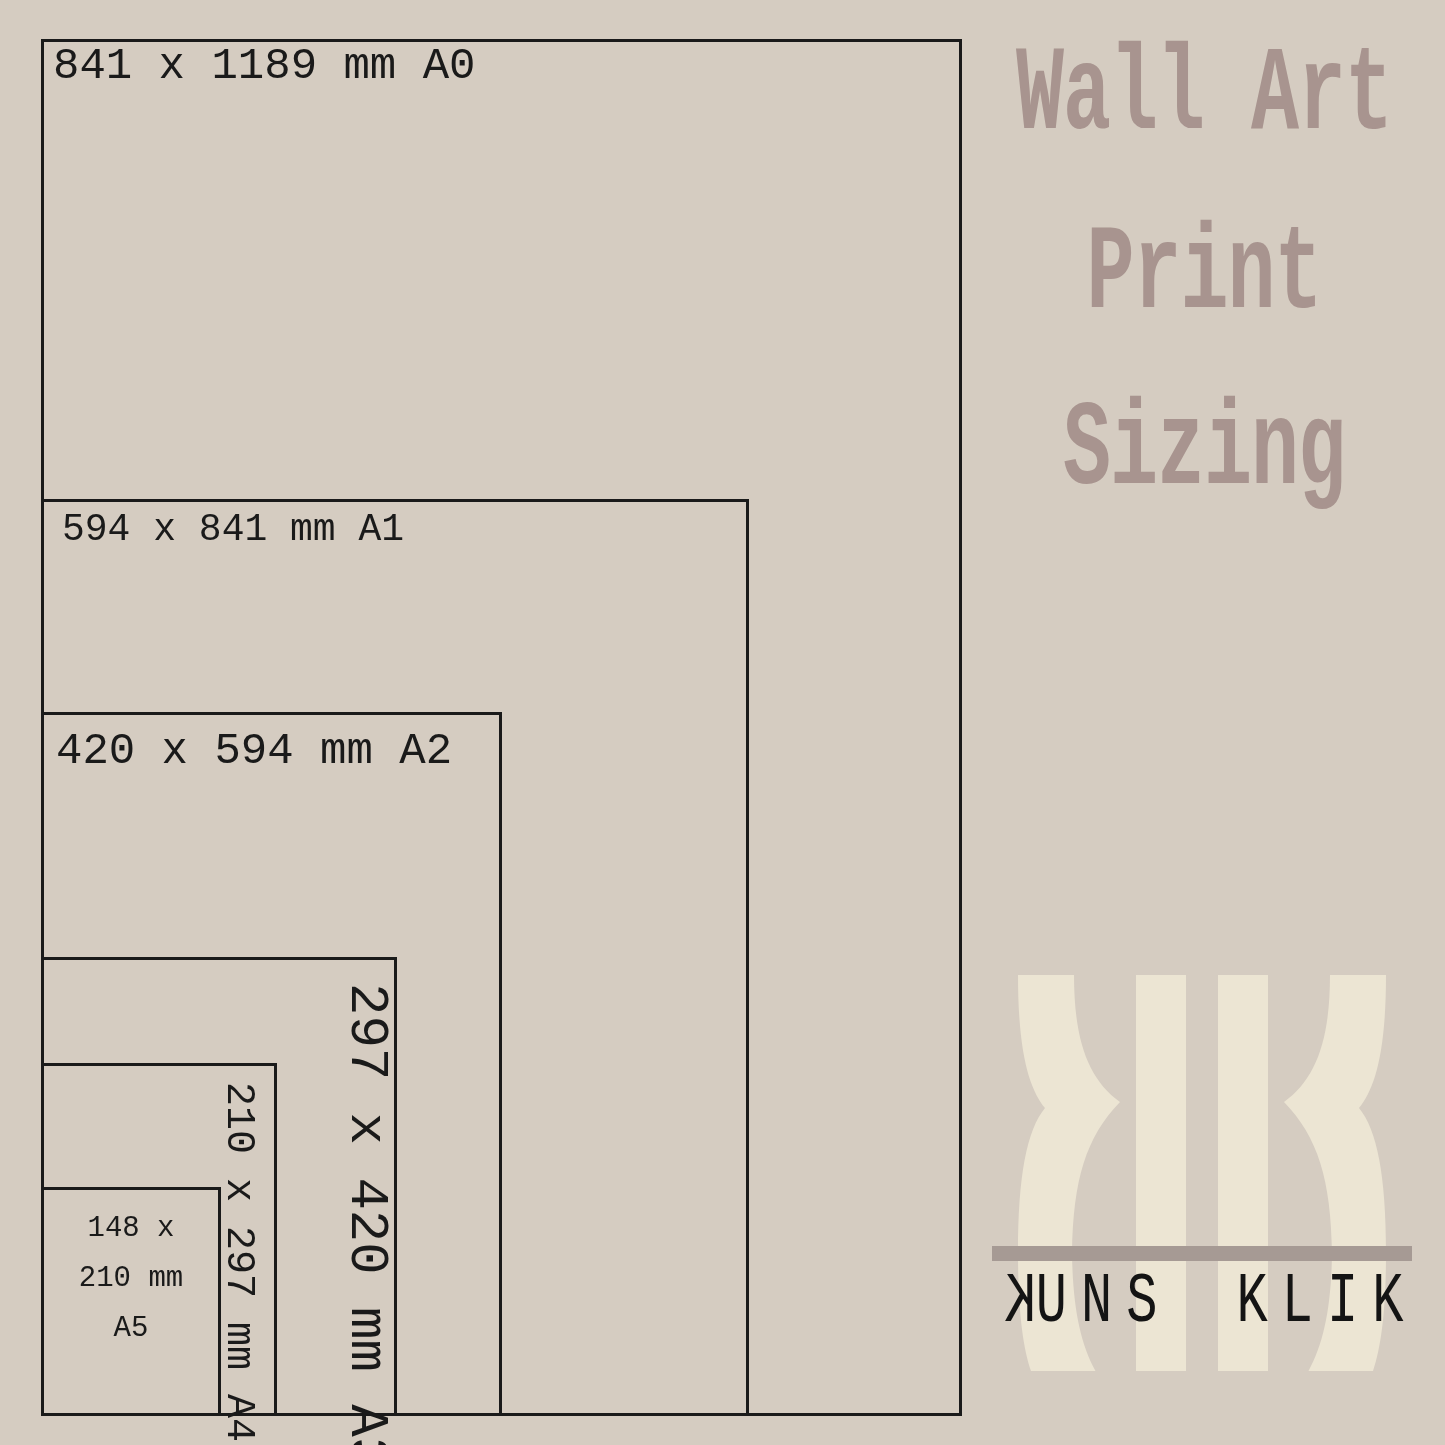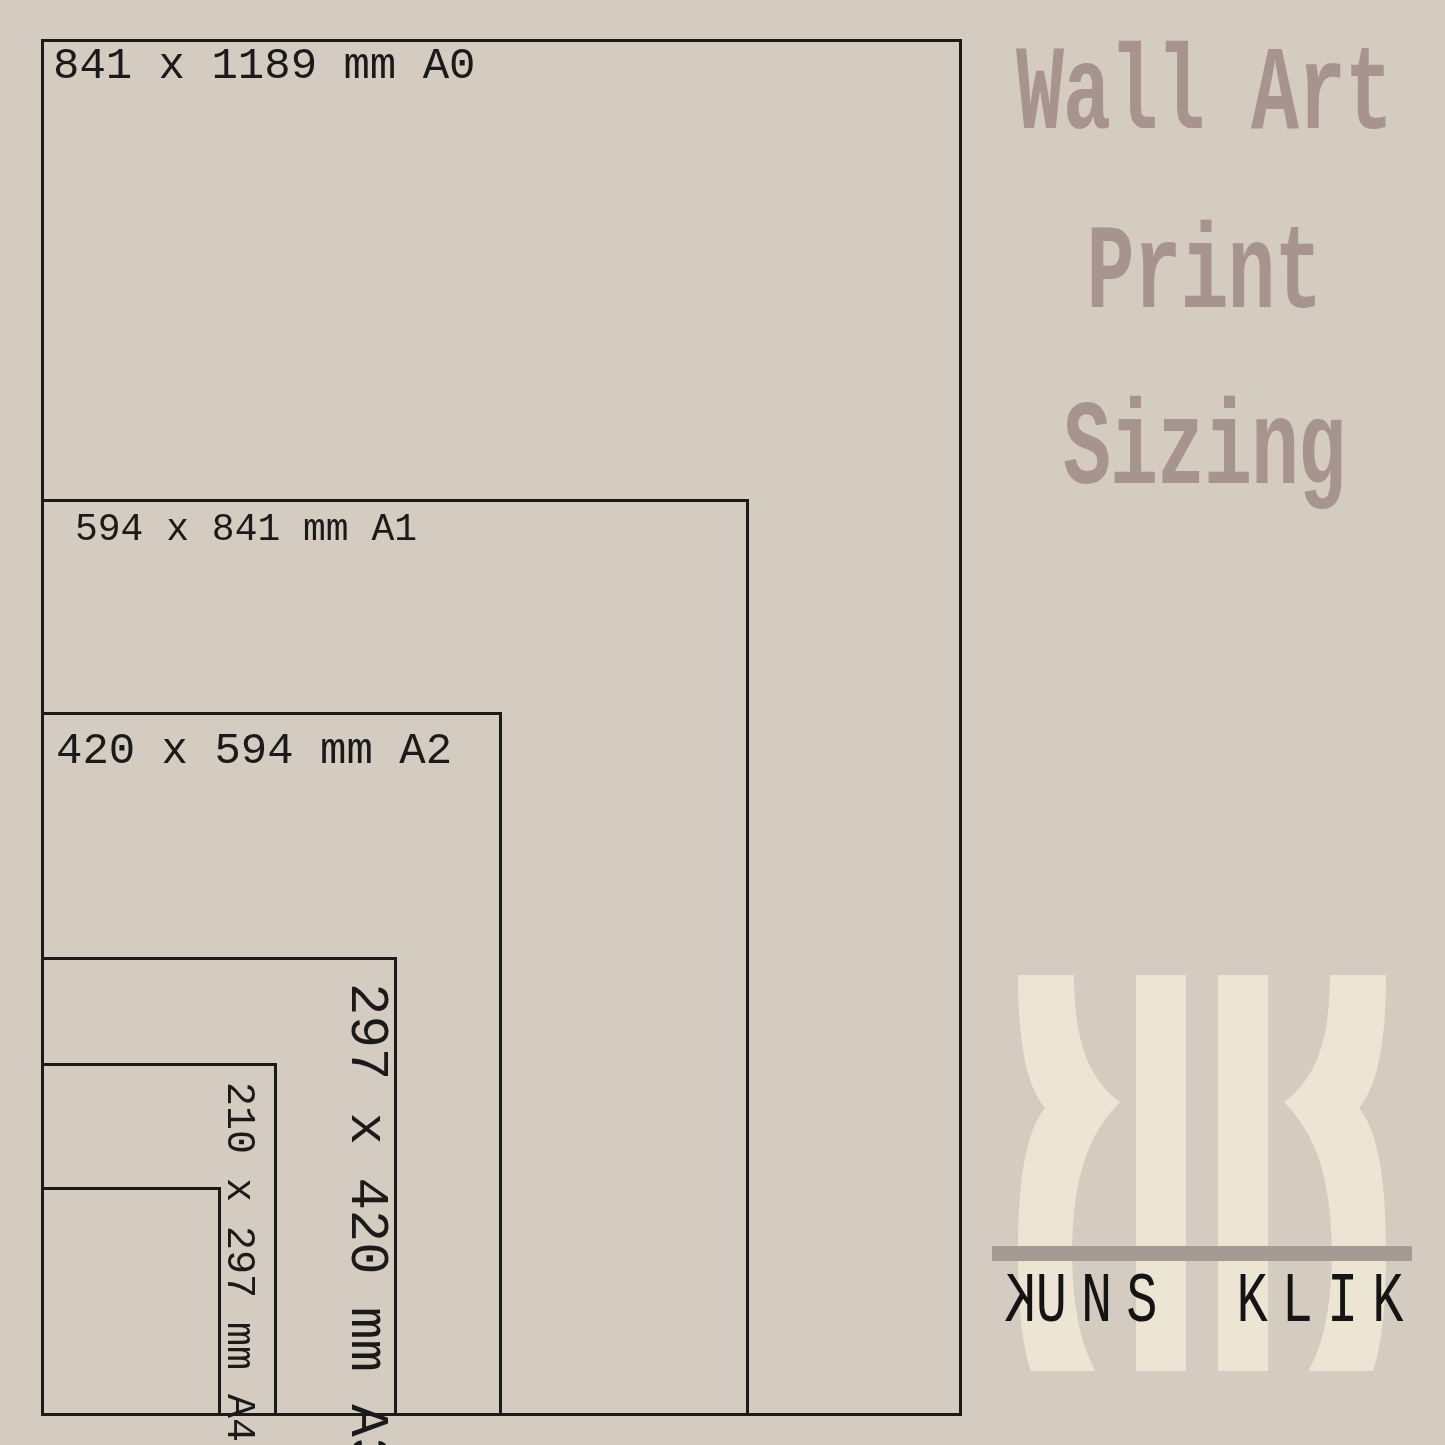--- a/index.html
+++ b/index.html
@@ -24,21 +24,21 @@
   .box-a4{left:41px;top:1063px;width:236px;height:353px;}
   .box-a5{left:41px;top:1187px;width:180px;height:229px;}
 
   .size-label{
     position:absolute;
     color:var(--c-label,#1a1a1a);
     white-space:nowrap;
     line-height:1.08;
   }
   .label-a0{left:53px;top:43px;font-size:44px;}
-  .label-a1{left:75px;top:509px;font-size:38px;}
+  .label-a1{left:62px;top:509px;font-size:38px;}
   .label-a2{left:56px;top:716px;font-size:44px;margin-top:12px;}
   .label-a3{
     left:392px;top:983px;font-size:54px;line-height:52px;
     transform:rotate(90deg);transform-origin:top left;
   }
   .label-a4{
     left:259px;top:1082px;font-size:40px;line-height:41px;
     transform:rotate(90deg);transform-origin:top left;
   }
   .label-a5{
@@ -108,20 +108,25 @@
   <div class="size-box box-a2"></div>
   <div class="size-box box-a3"></div>
   <div class="size-box box-a4"></div>
   <div class="size-box box-a5"></div>
 
   <div class="size-label label-a0">841 x 1189 mm A0</div>
   <div class="size-label label-a1">594 x 841 mm A1</div>
   <div class="size-label label-a2">420 x 594 mm A2</div>
   <div class="size-label label-a3">297 x 420 mm A3</div>
   <div class="size-label label-a4">210 x 297 mm A4</div>
+  <div class="size-label label-a5">
+    <span>148 x</span><br>
+    <span>210 mm</span><br>
+    <span>A5</span>
+  </div>
 
   <div class="title-line title-1">Wall Art</div>
   <div class="title-line title-2">Print</div>
   <div class="title-line title-3">Sizing</div>
 
   <div class="kk-monogram">
     <div class="kk-row">
       <svg class="kk-glyph left" viewBox="0 0 168 278" xmlns="http://www.w3.org/2000/svg">
         <rect x="0" y="0" width="50" height="278" fill="currentColor"></rect>
         <path fill="currentColor" d="M112,0 L168,0 C168,80 156,115 141,133 C159,155 168,200 168,278 L114,278 C113,205 100,162 66,127 C98,104 112,65 112,0 Z"></path>

